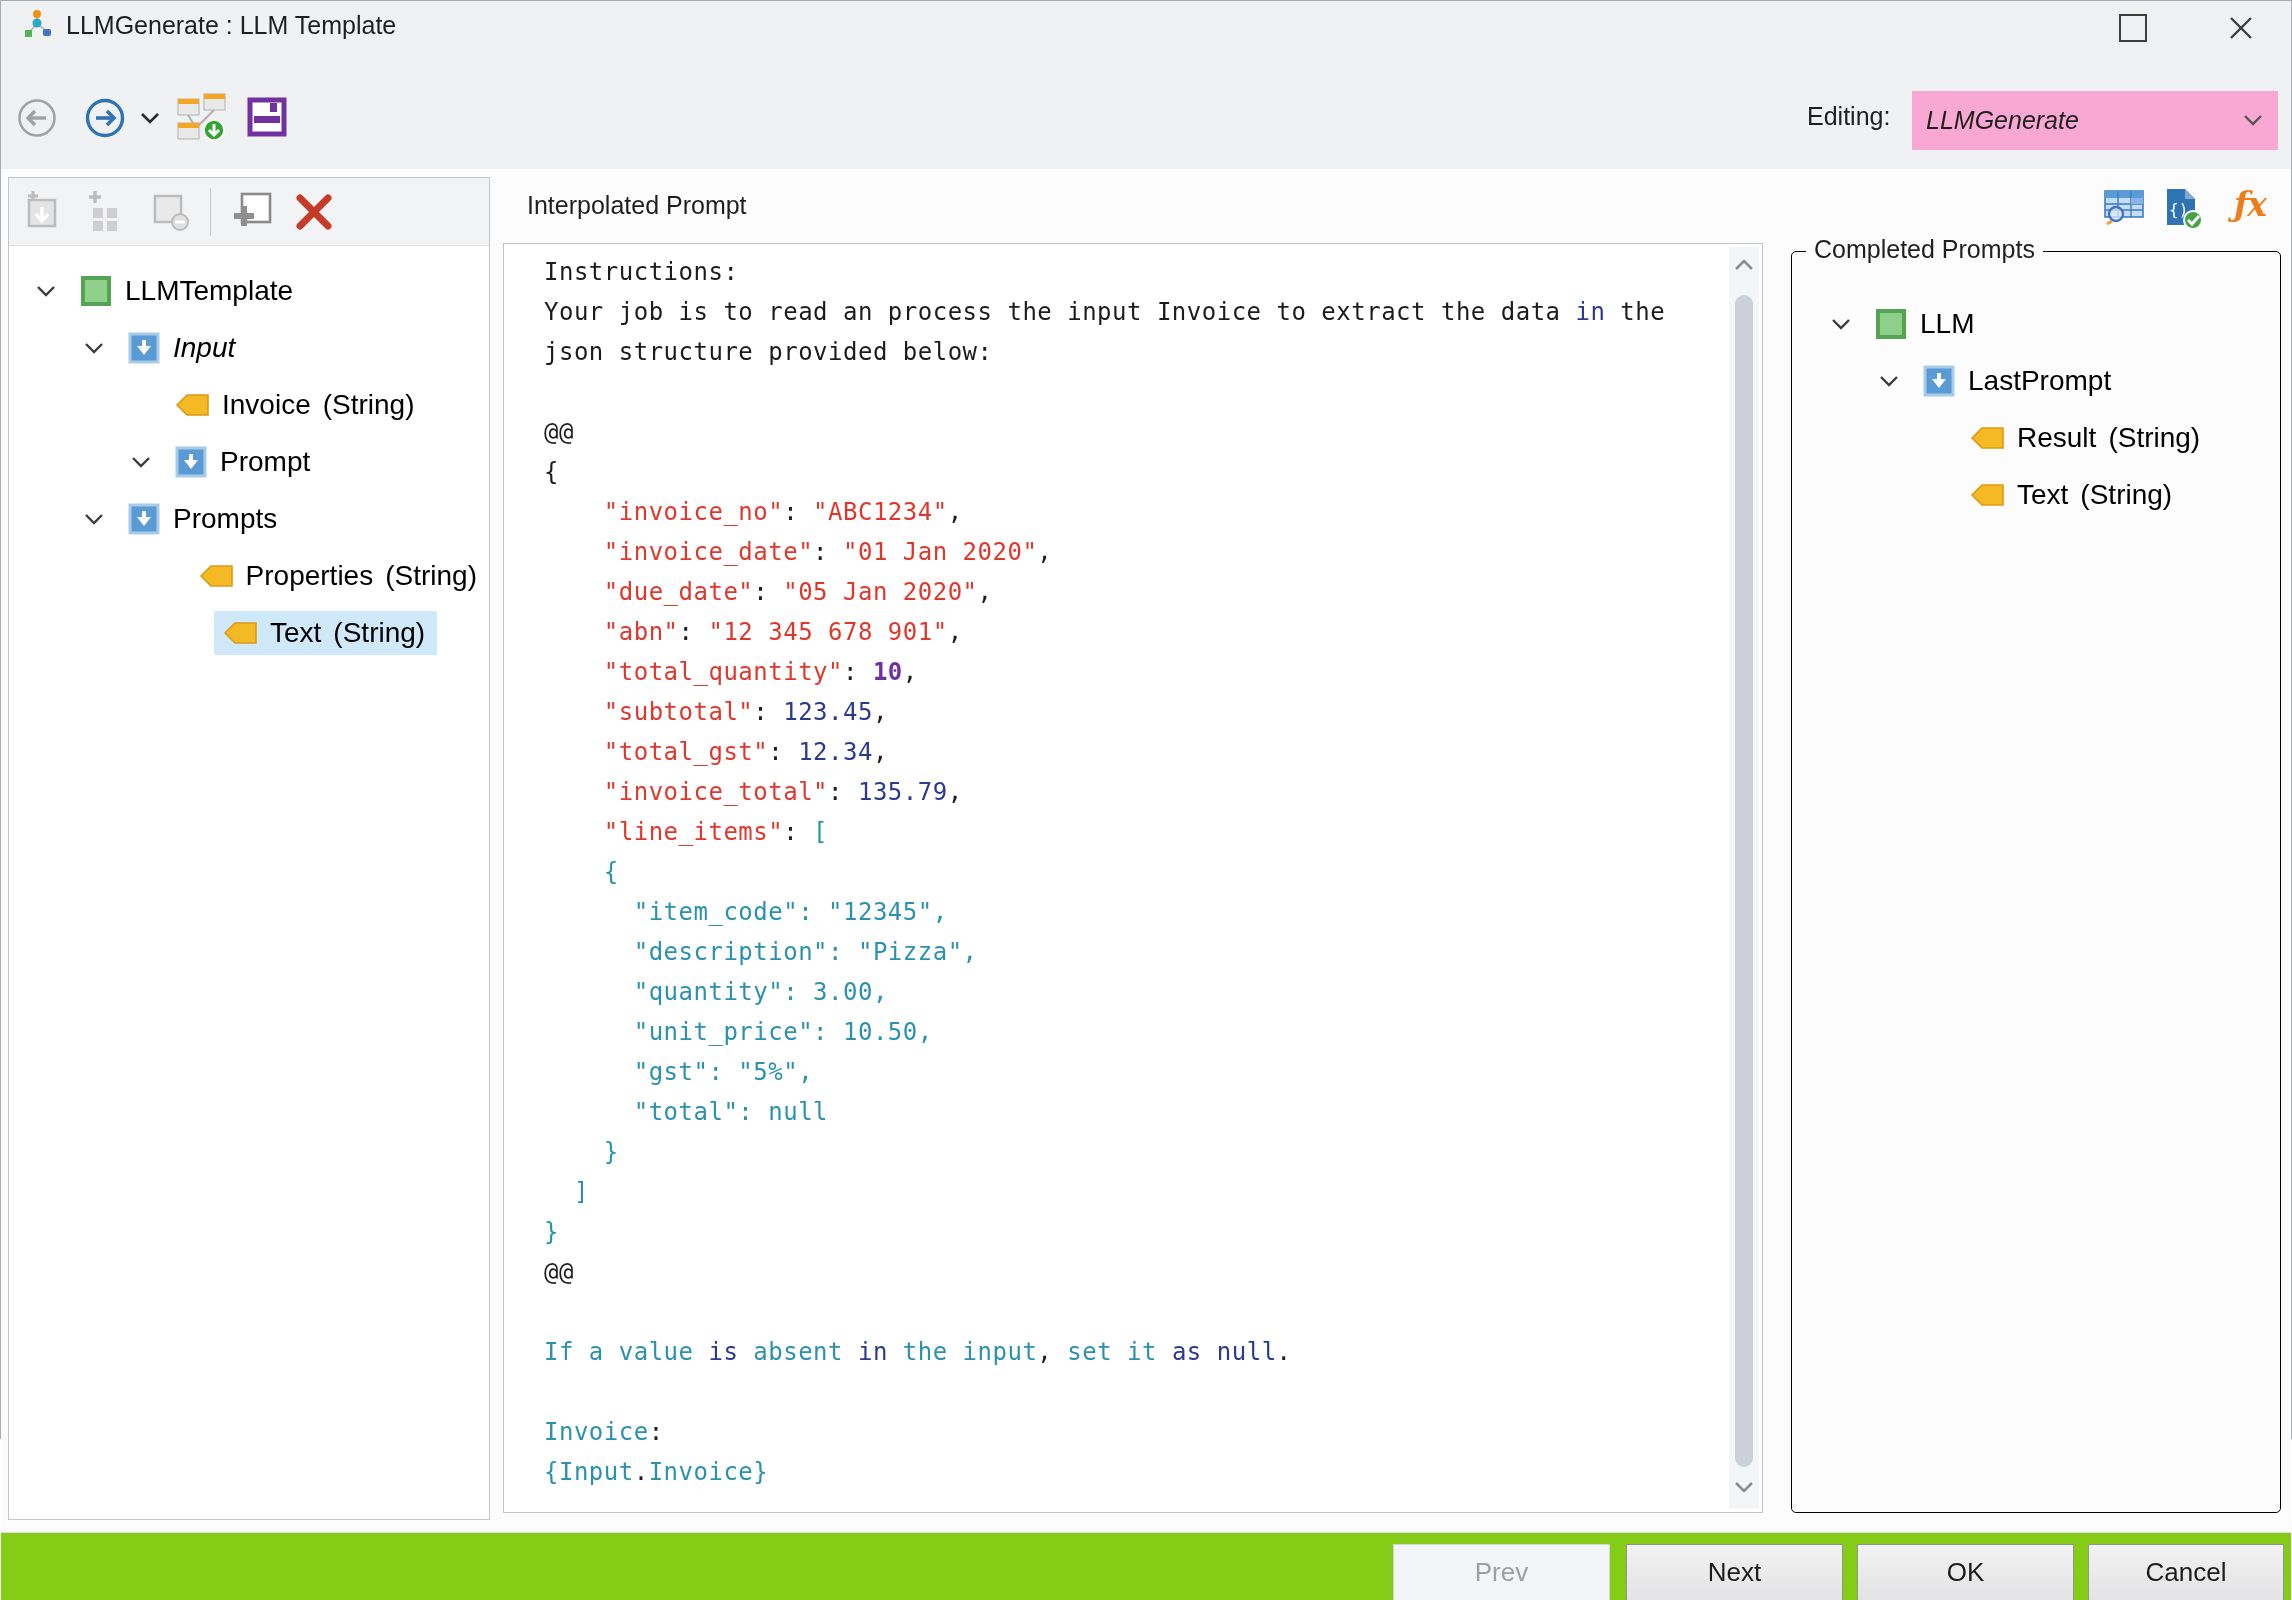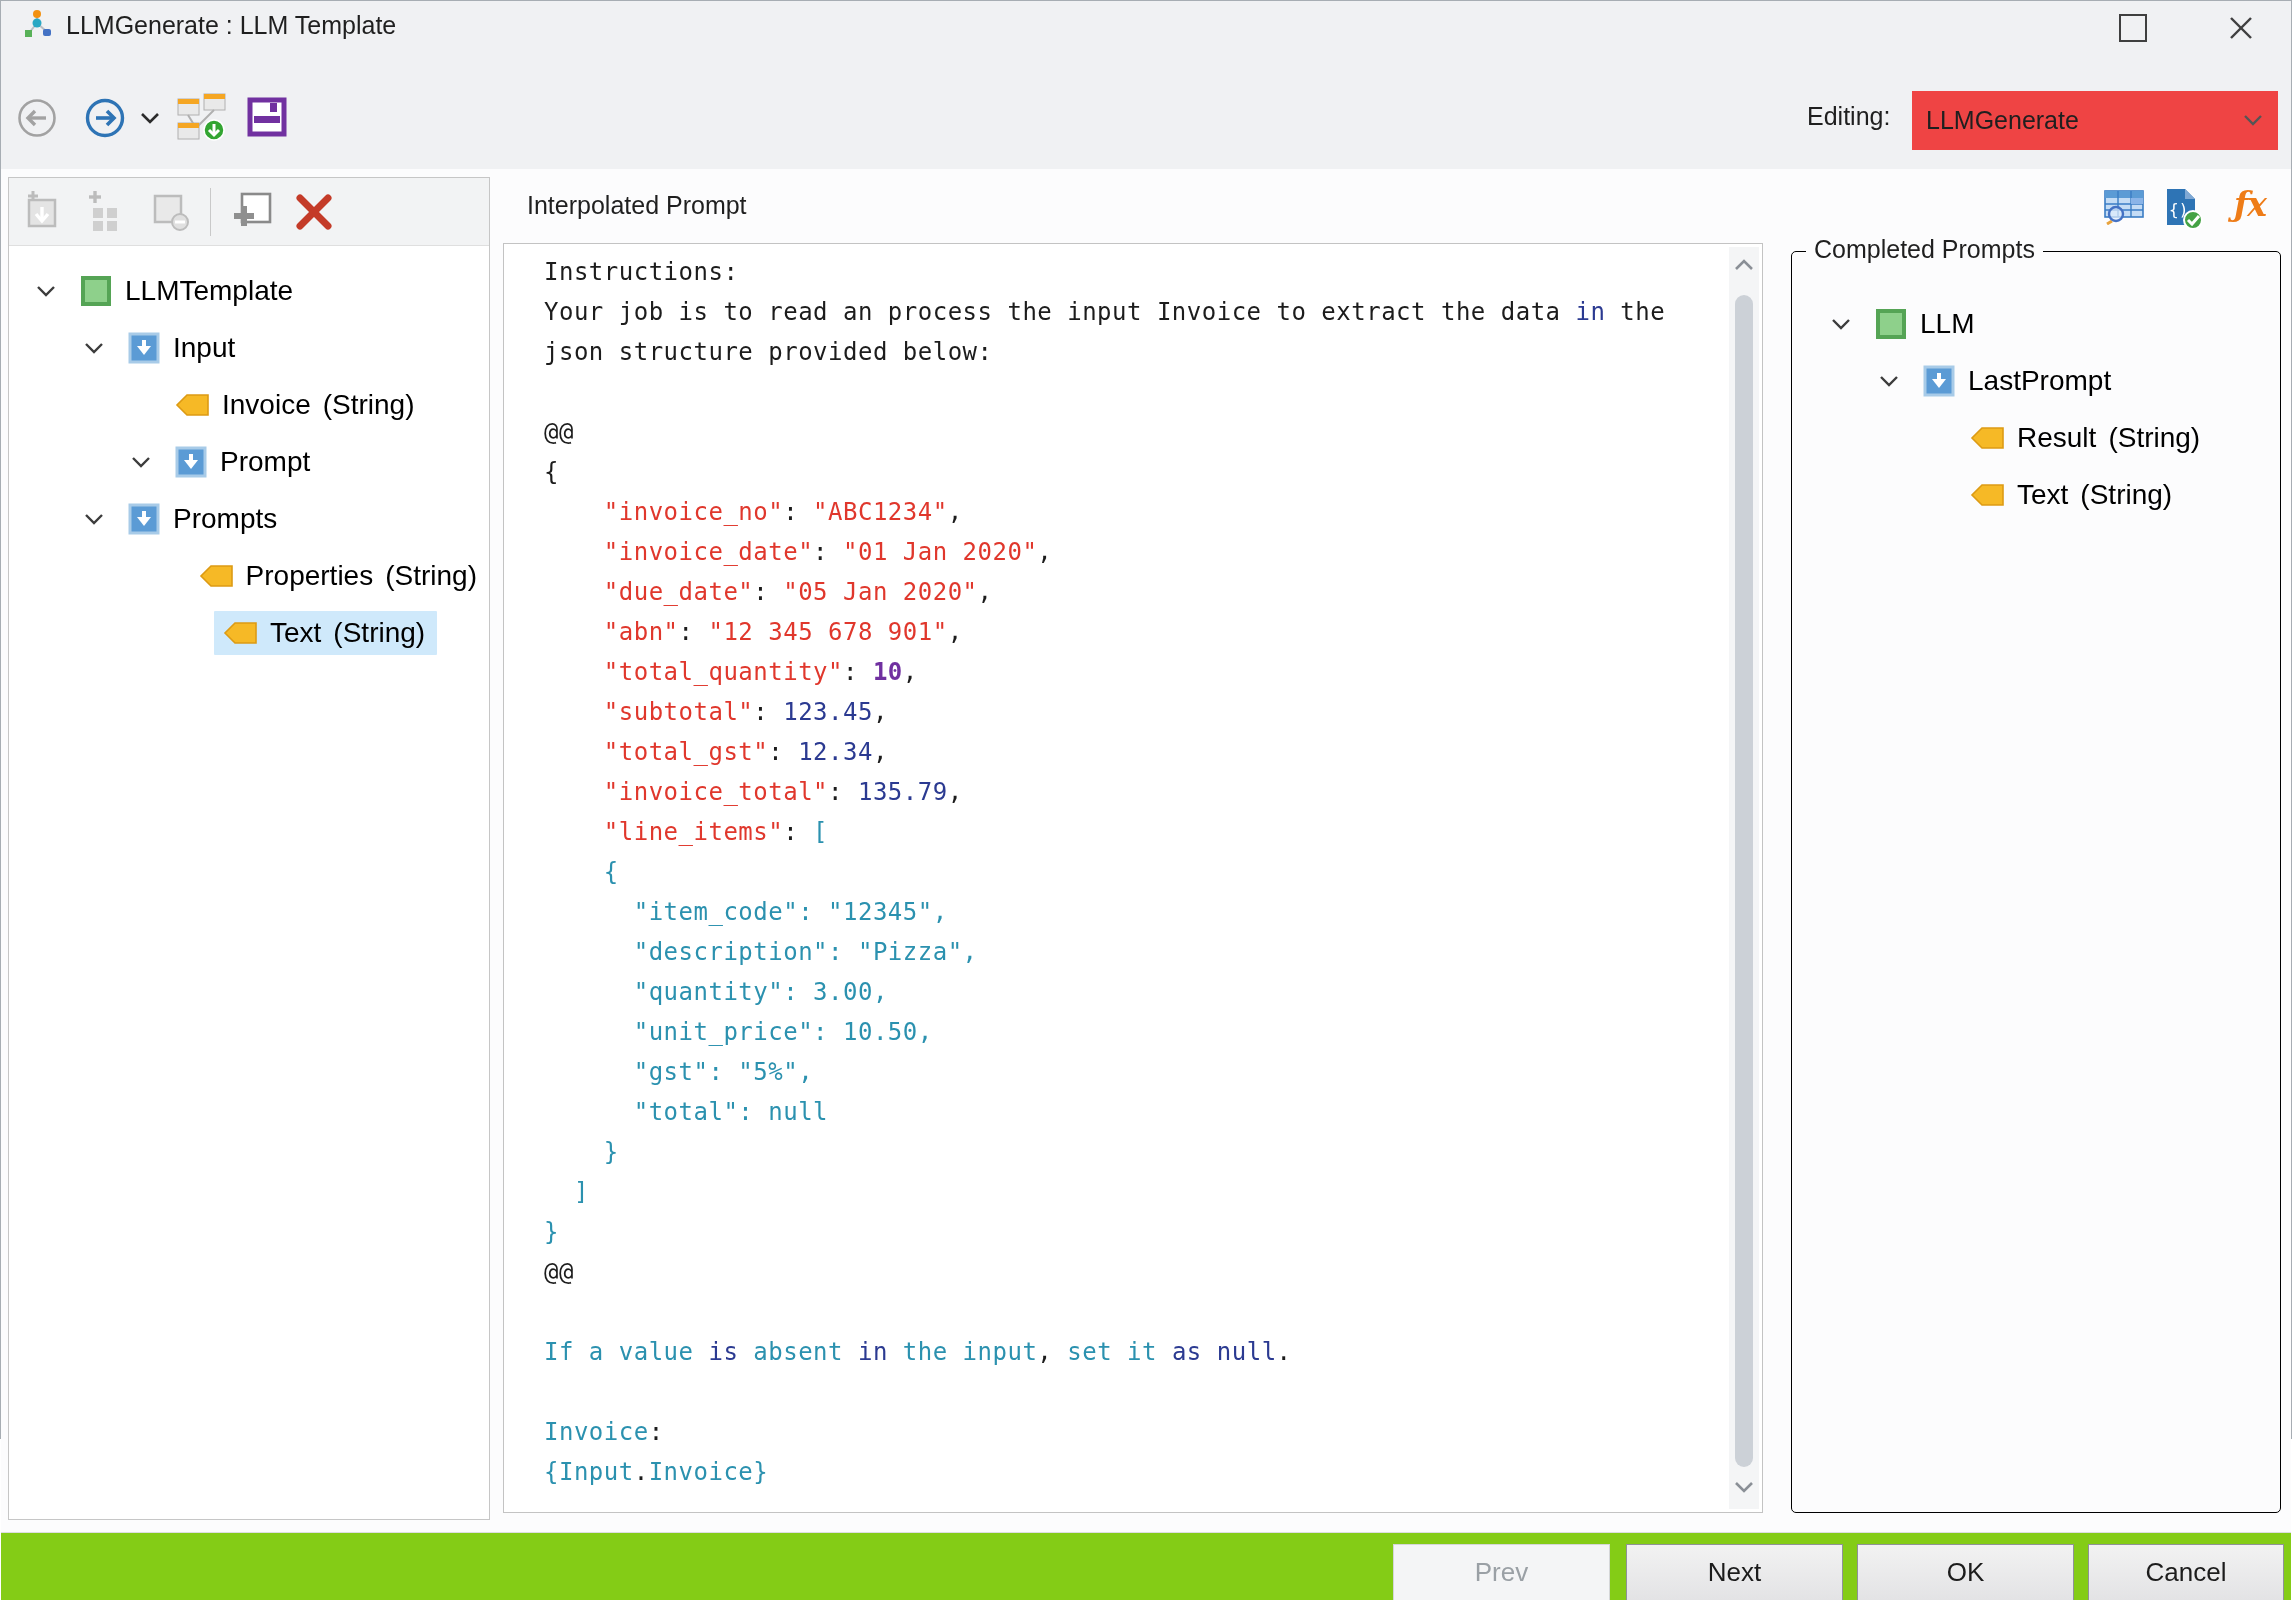--- a/index.html
+++ b/index.html
@@ -9,21 +9,21 @@
             box-shadow: inset 0 0 0 1px #a7adb3; }
   
   .titlebar { position:absolute; left:0; top:0; width:100%; height:48px; }
   .app-icon { position:absolute; left:22px; top:9px; width:32px; height:32px; }
   .title-text { position:absolute; left:66px; top:9px; font-size:25px; color:#1f1f1f; line-height:32px; }
   .win-max { position:absolute; left:2119px; top:14px; width:28px; height:28px; border:2px solid #3f3f3f; background:transparent; }
   .win-close { position:absolute; left:2225px; top:12px; width:32px; height:32px; }
   
   .tb-btn { position:absolute; cursor:default; }
   .editing-label { position:absolute; left:1807px; top:102px; font-size:25px; color:#1f1f1f; }
-  .editing-combo { position:absolute; left:1912px; top:91px; width:366px; height:59px; background:#ef4444; }
+  .editing-combo { position:absolute; left:1912px; top:91px; width:366px; height:59px; background:#f9a8d4;font-style:italic; }
   .editing-value { position:absolute; left:14px; top:0; line-height:59px; font-size:25px; color:#1f1f1f; }
   .combo-chev { position:absolute; right:14px; top:21px; }
   
   .content-bg { position:absolute; left:1px; top:169px; width:2290px; height:1363px; background:#fcfcfd; }
   
   .left-panel { position:absolute; left:8px; top:177px; width:482px; height:1343px; background:#ffffff; border:1px solid #c6c6c6; }
   .tree-toolbar { position:absolute; left:0; top:0; width:100%; height:68px; background:#f2f3f4; border-bottom:1px solid #dfdfdf; }
   .tt-icon { position:absolute; top:12px; width:44px; height:44px; }
   .tt-sep { position:absolute; left:201px; top:10px; width:1px; height:48px; background:#c9c9c9; }
   .tree { position:absolute; left:0; top:84px; width:100%; }
@@ -195,21 +195,21 @@
           </span>
           <span class="tsel">
             <span class="ticon">
               <svg width="34" height="34" viewBox="0 0 34 34">
                 <rect x="4" y="4" width="26" height="26" fill="#8ed08b" stroke="#55a455" stroke-width="4"></rect>
               </svg>
             </span>
             <span class="tlabel">LLMTemplate</span>
           </span>
         </div>
-        <div class="trow" style="padding-left: 72px;">
+        <div class="trow" style="padding-left: 72px; font-style: italic;">
           <span class="tchev">
             <svg width="26" height="20" viewBox="0 0 26 20">
               <polyline points="5,6 13,14 21,6" fill="none" stroke="#3c3c3c" stroke-width="2.4"></polyline>
             </svg>
           </span>
           <span class="tsel">
             <span class="ticon">
               <svg width="34" height="34" viewBox="0 0 34 34">
                 <rect x="3" y="3" width="28" height="28" fill="#5b9bd5" stroke="#a8cbe8" stroke-width="3"></rect>
                 <line x1="17" y1="9" x2="17" y2="17" stroke="#ffffff" stroke-width="4"></line>

